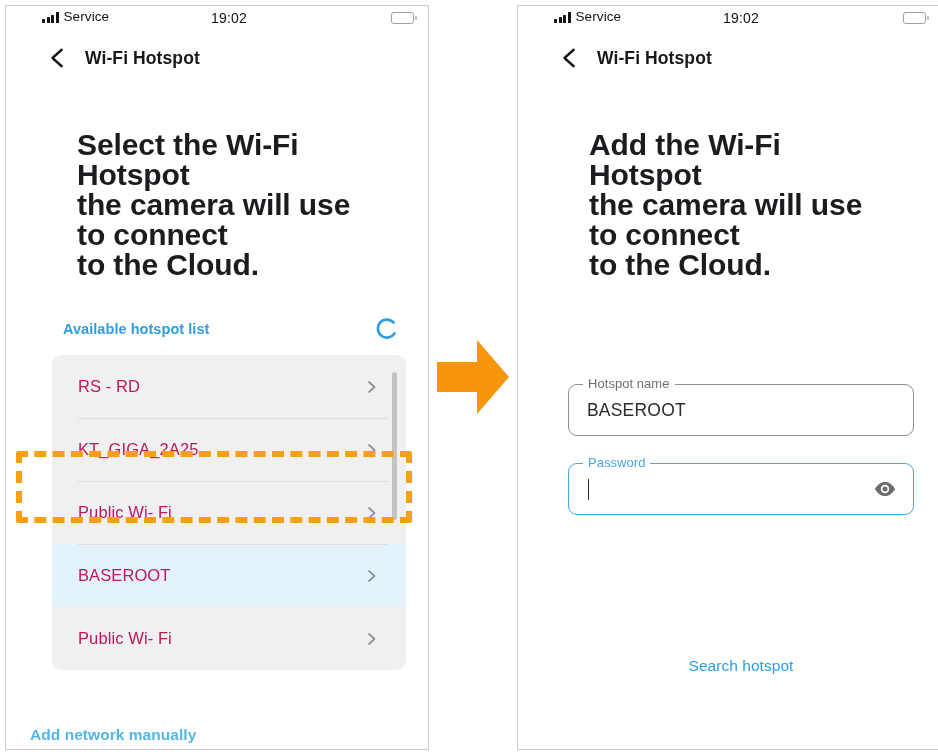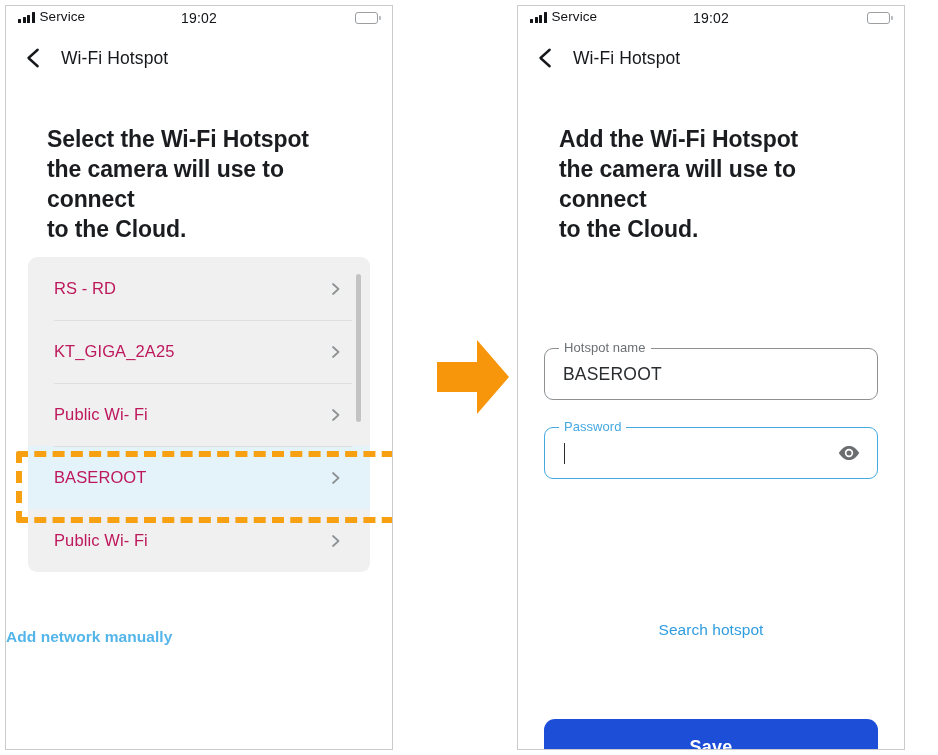--- a/index.html
+++ b/index.html
@@ -12,26 +12,27 @@
     height: 755px;
     position: relative;
     font-family: "Liberation Sans", sans-serif;
     overflow: hidden;
   }
 
   
   .phone {
     position: absolute;
     top: 5px;
-    width: 388px;
+    width: 424px;
     height: 745px;
     background: #ffffff;
     border: 1px solid #c9ccce;
     box-sizing: border-box;
     overflow: hidden;
+    padding-left: 24px;
   }
   .phone-left  { left: 5px; }
   .phone-right { left: 517px; }
 
   
   .statusbar {
     position: relative;
     height: 30px;
   }
   .sb-left {
@@ -111,30 +112,30 @@
   }
   .back-chevron {
     width: 22px;
     height: 22px;
     flex: 0 0 auto;
     cursor: pointer;
   }
   .nav-title {
     margin-left: 16px;
     font-size: 17.5px;
-    font-weight: 400;
+    font-weight: 700;
     color: #16181b;
     letter-spacing: 0.1px;
   }
 
   
   .heading {
-    margin: 8px;
+    margin: 14px;
     padding: 36px 30px 0 33px;
-    font-size: 23px;
+    font-size: 30px;
     line-height: 30px;
     font-weight: 700;
     color: #1a1c1f;
     letter-spacing: -0.1px;
   }
 
   
   .list-label-row {
     display: flex;
     align-items: center;
@@ -331,20 +332,26 @@
 
   <div class="navbar">
     <svg class="back-chevron" viewBox="0 0 24 24">
       <polyline points="16,3 6,12 16,21" fill="none" stroke="#16181b" stroke-width="2.6" stroke-linecap="round" stroke-linejoin="round"></polyline>
     </svg>
     <span class="nav-title">Wi-Fi Hotspot</span>
   </div>
 
   <h1 class="heading"><span>Select the Wi-Fi Hotspot</span><br><span>the camera will use to connect</span><br><span>to the Cloud.</span></h1>
 
+  <div class="list-label-row">
+    <span class="list-label">Available hotspot list</span>
+    <svg class="spinner-icon" viewBox="0 0 26 26">
+      <path d="M 19.6 6.6 A 9 9 0 1 0 20.5 17.4" fill="none" stroke="#2e9de0" stroke-width="2.6" stroke-linecap="round"></path>
+    </svg>
+  </div>
 
   <div class="hotspot-list">
     <div class="hs-row">
       <span class="hs-name">RS - RD</span>
       <svg class="hs-chevron" viewBox="0 0 13 13">
           <polyline points="4,1.5 9.5,6.5 4,11.5" fill="none" stroke="#8d9194" stroke-width="1.7" stroke-linecap="round" stroke-linejoin="round"></polyline>
         </svg>
     </div>
     <div class="hs-row">
       <span class="hs-name">KT_GIGA_2A25</span>

